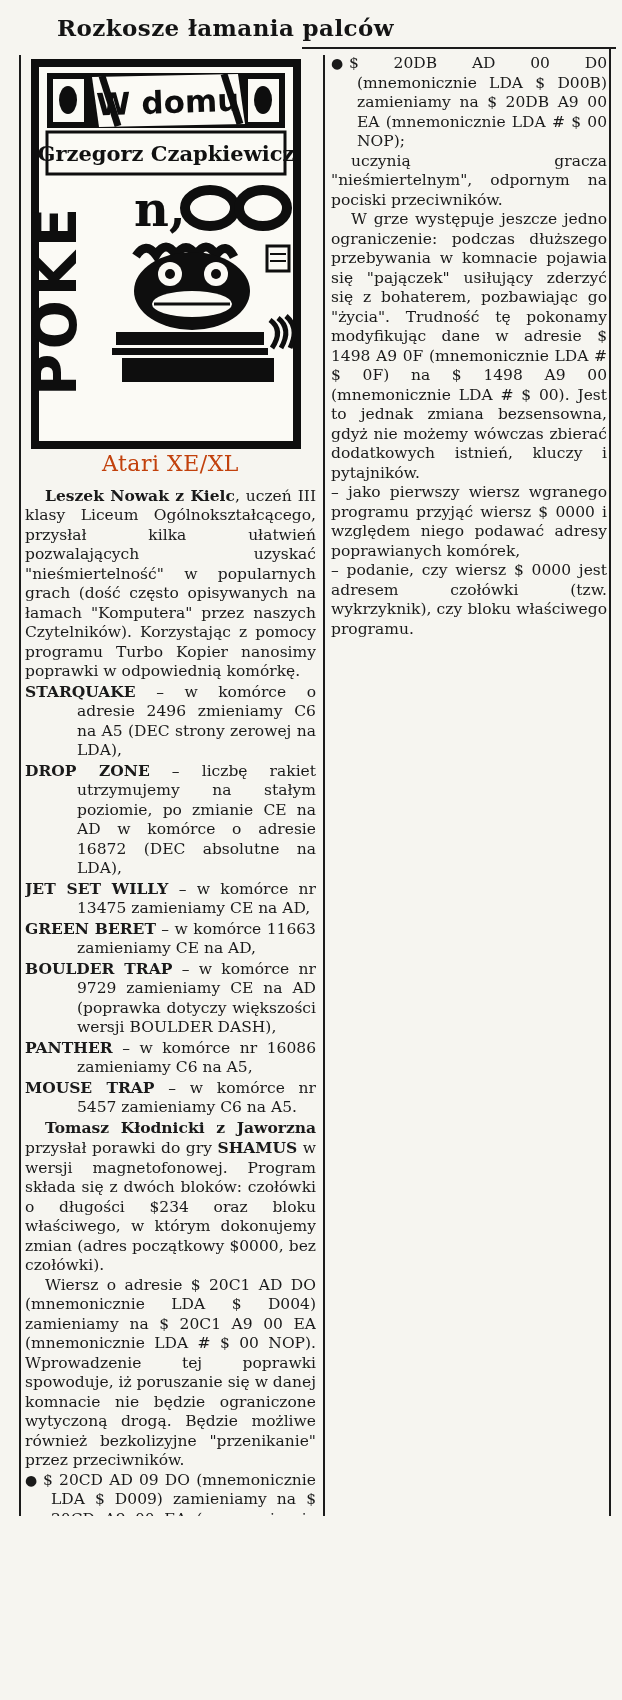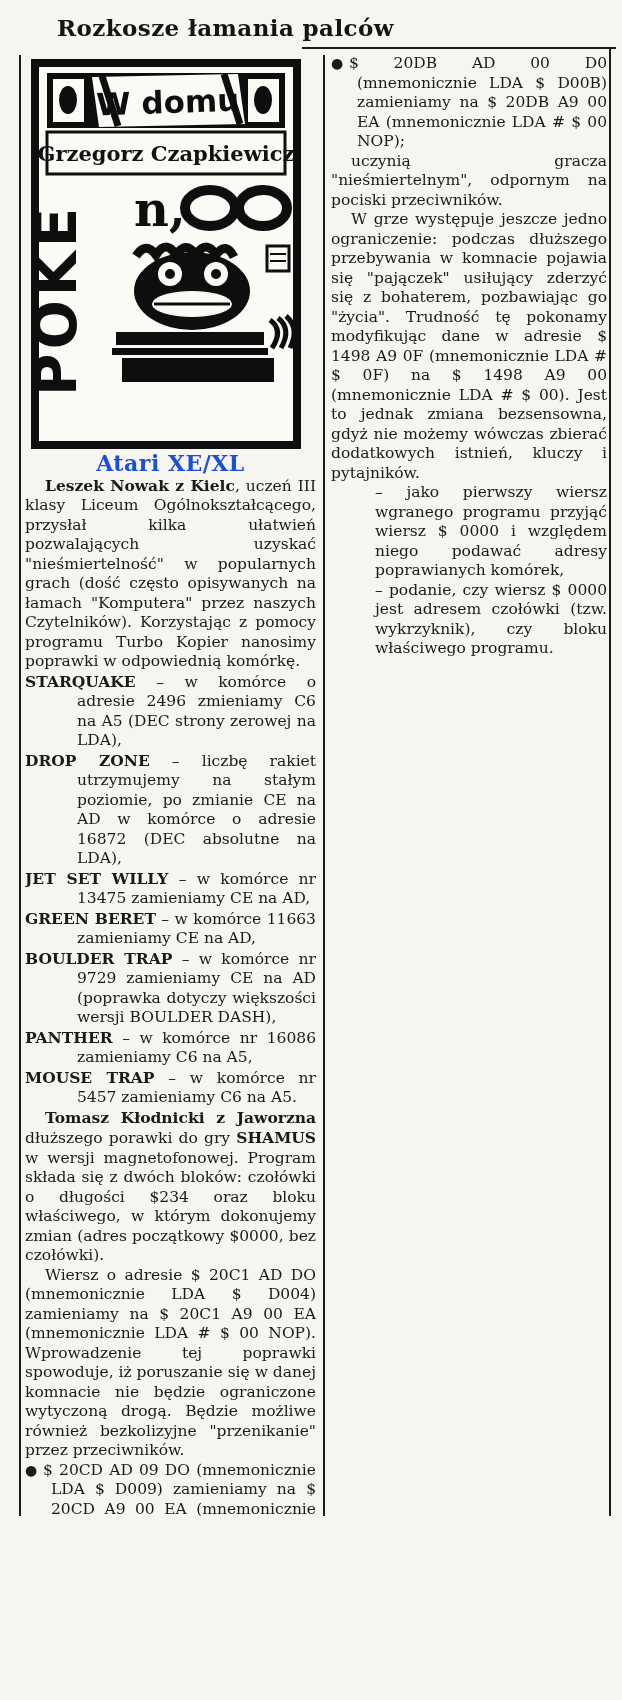--- a/index.html
+++ b/index.html
@@ -28,30 +28,30 @@
 
   
   .illustration{position:absolute;left:30px;top:58px;width:272px;height:392px;}
 
   
   .col{position:absolute;overflow:hidden;text-align:justify;}
   .col-left{left:25px;top:452px;width:291px;height:1160px;}
   .col-right{left:331px;top:54px;width:276px;height:1556px;}
   .body-text, .col{font-size:15.5px;line-height:19.5px;}
   .section-heading{
-    font-size:22px;font-weight:bold;text-align:center;
-    margin:2px 0 2px 0;letter-spacing:.5px;color:#1d4ed8;
+    font-size:22px;font-weight:normal;text-align:center;
+    margin:2px 0 12px 0;letter-spacing:.5px;color:#c2410c;
   }
   p{margin:0;}
   .para{text-indent:20px;}
   .b{font-weight:bold;}
   .game{padding-left:52px;text-indent:-52px;}
   .bullet-item{padding-left:26px;text-indent:-26px;}
   .bullet-glyph{display:inline-block;width:18px;text-indent:0;font-size:14px;}
-  .dash-item{text-indent:0;margin-left:44px;}
+  .dash-item{text-indent:0;}
 
   
   .footer{
     position:absolute;left:33px;top:1648px;width:260px;height:40px;
     font-family:"DejaVu Sans", sans-serif;font-weight:800;
     color:#3a3a41;font-size:27px;letter-spacing:2px;
     transform:scaleY(.92);transform-origin:top left;
   }
   .footer .pageno{margin-right:16px;}
   .slit{position:absolute;left:0;width:232px;height:2px;background:#f6f5f0;}
@@ -121,21 +121,21 @@
     <p class="para"><span class="b">Leszek Nowak z Kielc</span><span>, uczeń III klasy Liceum Ogólnokształcącego, przysłał kilka ułatwień pozwalających uzyskać "nieśmiertelność" w popularnych grach (dość często opisywanych na łamach "Komputera" przez naszych Czytelników). Korzystając z pomocy programu Turbo Kopier nanosimy poprawki w odpowiednią komórkę.</span></p>
 
     <div class="game"><span class="b">STARQUAKE</span><span> – w komórce o adresie 2496 zmieniamy C6 na A5 (DEC strony zerowej na LDA),</span></div>
     <div class="game"><span class="b">DROP ZONE</span><span> – liczbę rakiet utrzymujemy na stałym poziomie, po zmianie CE na AD w komórce o adresie 16872 (DEC absolutne na LDA),</span></div>
     <div class="game"><span class="b">JET SET WILLY</span><span> – w komórce nr 13475 zamieniamy CE na AD,</span></div>
     <div class="game"><span class="b">GREEN BERET</span><span> – w komórce 11663 zamieniamy CE na AD,</span></div>
     <div class="game"><span class="b">BOULDER TRAP</span><span> – w komórce nr 9729 zamieniamy CE na AD (poprawka dotyczy większości wersji BOULDER DASH),</span></div>
     <div class="game"><span class="b">PANTHER</span><span> – w komórce nr 16086 zamieniamy C6 na A5,</span></div>
     <div class="game"><span class="b">MOUSE TRAP</span><span> – w komórce nr 5457 zamieniamy C6 na A5.</span></div>
 
-    <p class="para"><span class="b">Tomasz Kłodnicki z Jaworzna</span><span> dłuższego porawki do gry </span><span class="b">SHAMUS</span><span> w wersji magnetofonowej. Program składa się z dwóch bloków: czołówki o długości $234 oraz bloku właściwego, w którym dokonujemy zmian (adres początkowy $0000, bez czołówki).</span></p>
+    <p class="para"><span class="b">Tomasz Kłodnicki z Jaworzna</span><span> przysłał porawki do gry </span><span class="b">SHAMUS</span><span> w wersji magnetofonowej. Program składa się z dwóch bloków: czołówki o długości $234 oraz bloku właściwego, w którym dokonujemy zmian (adres początkowy $0000, bez czołówki).</span></p>
 
     <p class="para">Wiersz o adresie $ 20C1 AD DO (mnemonicznie LDA $ D004) zamieniamy na $ 20C1 A9 00 EA (mnemonicznie LDA # $ 00 NOP). Wprowadzenie tej poprawki spowoduje, iż poruszanie się w danej komnacie nie będzie ograniczone wytyczoną drogą. Będzie możliwe również bezkolizyjne "przenikanie" przez przeciwników.</p>
 
     <div class="bullet-item"><span class="bullet-glyph">●</span><span>$ 20CD AD 09 DO (mnemonicznie LDA $ D009) zamieniamy na $ 20CD A9 00 EA (mnemonicznie LDA # $ 00 NOP);</span></div>
     <div class="bullet-item"><span class="bullet-glyph">●</span><span>$ 20D4 AD OA D0 (mnemonicznie LDA $ D00A) zamieniamy na $ 20D4 A9 00 EA (mnemonicznie LDA # $ D00B NOP);</span></div>
   </div>
 
   <div class="col col-right">
     <div class="bullet-item"><span class="bullet-glyph">●</span><span>$ 20DB AD 00 D0 (mnemonicznie LDA $ D00B) zamieniamy na $ 20DB A9 00 EA (mnemonicznie LDA # $ 00 NOP);</span></div>
 

